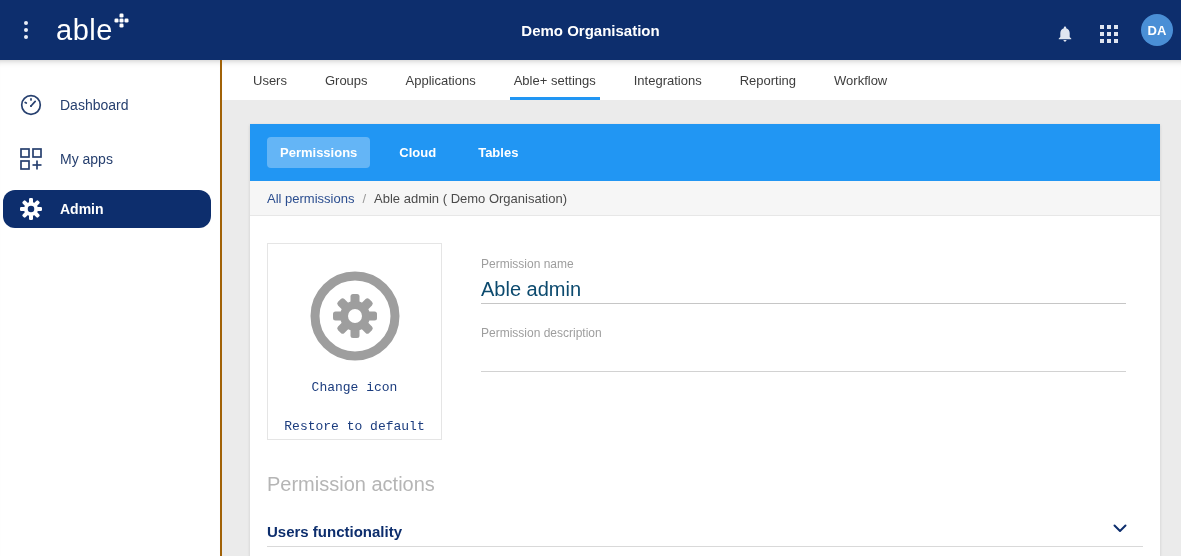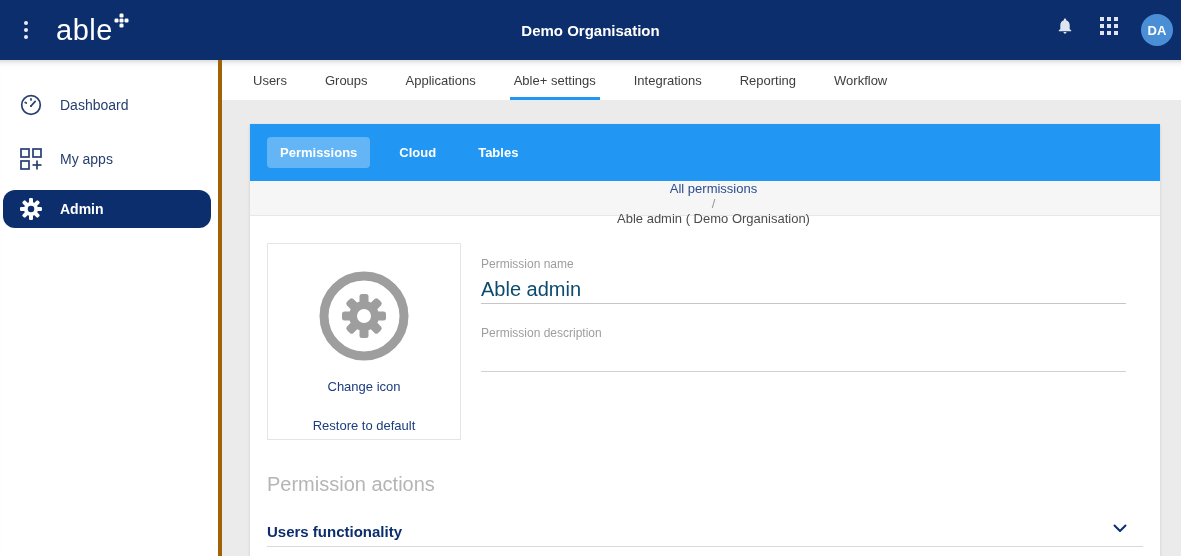--- a/index.html
+++ b/index.html
@@ -10,28 +10,28 @@
   
   .topbar { position:absolute; left:0; top:0; width:1181px; height:60px;
             background:#0d2e6d; display:flex; align-items:center; z-index:30; }
   .kebab { margin-left:20px; display:flex; flex-direction:column; gap:3px; cursor:pointer; padding:4px; }
   .kebab span { width:4px; height:4px; border-radius:50%; background:#e9edf6; display:block; }
   .logo { margin-left:24px; display:flex; align-items:flex-start; color:#fff; }
   .logo .word { font-size:29px; line-height:30px; font-weight:400; letter-spacing:.5px; }
   .logo svg { margin-top:-2px; margin-left:1px; }
   .top-title { position:absolute; left:50%; top:0; transform:translateX(-50%); height:60px;
                display:flex; align-items:center; color:#fff; font-size:15px; font-weight:bold; }
-  .top-right { margin-left:auto; display:flex; align-items:flex-start; gap:20px; margin-right:8px; }
+  .top-right { margin-left:auto; display:flex; align-items:flex-end; gap:20px; margin-right:8px; }
   .icon-btn { width:24px; height:24px; display:flex; align-items:center; justify-content:center; cursor:pointer; }
   .avatar { width:32px; height:32px; border-radius:50%; background:#4a8fd6; color:#fff;
             font-size:13px; font-weight:bold; display:flex; align-items:center; justify-content:center; cursor:pointer; }
 
   
   .sidebar { position:absolute; left:0; top:60px; width:222px; height:496px; background:#fff;
-             border-right:4px solid #a16207; box-shadow:inset 0 7px 7px -7px rgba(0,0,0,.28); z-index:20;padding-left:12px; }
+             border-right:2px solid #a16207; box-shadow:inset 0 7px 7px -7px rgba(0,0,0,.28); z-index:20;padding-left:12px; }
   .side-item { position:absolute; left:0; width:222px; height:44px; display:flex; align-items:center;
                padding-left:19px; gap:17px; color:#27406f; font-size:14px; cursor:pointer; }
   .side-item .lbl { white-space:nowrap; }
   .side-item.active { left:3px; width:208px; height:38px; background:#0d2e6d; border-radius:12px;
                       color:#fff; font-weight:bold; padding-left:16px; }
 
   
   .tabsrow { position:absolute; left:222px; top:60px; width:959px; height:40px; background:#fff;
              display:flex; align-items:stretch; padding-left:27px;
              box-shadow:inset 0 7px 7px -7px rgba(0,0,0,.28); z-index:10; }
@@ -40,27 +40,27 @@
   .tab.active { border-bottom-color:#2196f3; }
 
   
   .card { position:absolute; left:250px; top:124px; width:910px; height:432px; background:#fff;
           box-shadow:0 1px 3px rgba(0,0,0,.14);padding-left:40px; }
   .bluebar { position:absolute; left:0; top:0; width:910px; height:57px; background:#2196f3;
              display:flex; align-items:center; padding-left:17px; gap:16px; }
   .subtab { color:#fff; font-size:13px; font-weight:bold; padding:8px 13px; border-radius:4px; cursor:pointer; }
   .subtab.active { background:rgba(255,255,255,.3); }
   .crumbbar { position:absolute; left:0; top:57px; width:910px; height:35px; background:#f6f6f6;
-              border-bottom:1px solid #e7e7e7; display:flex; align-items:center; padding-left:17px; font-size:13px;flex-direction:column; }
+              border-bottom:1px solid #e7e7e7; display:flex; align-items:center; padding-left:17px; font-size:13px; }
   .crumb-parent { color:#2a4d8f; cursor:pointer; }
   .crumb-sep { color:#999; margin:0 8px; }
   .crumb-current { color:#4b4b4b; }
 
-  .icon-panel { position:absolute; left:17px; top:119px; width:194px; height:197px; background:#fff;
-                border:1px solid #e5e5e5; text-align:center; }
+  .icon-panel { position:absolute; left:17px; top:119px; width:175px; height:197px; background:#fff;
+                border:1px solid #e5e5e5; text-align:center;font-family:Liberation Mono, monospace; }
   .icon-panel svg.gearring { margin-top:25px; }
   .link { color:#1b3c7e; font-size:13px; cursor:pointer; }
   .change-link { margin-top:12px; }
   .restore-link { margin-top:24px; }
 
   .field-label { position:absolute; left:231px; font-size:12px; color:#9e9e9e; }
   .name-label { top:133px; }
   .name-input { position:absolute; left:231px; top:152px; width:645px; height:28px; border:none;
                 border-bottom:1px solid #c6c6c6; font-family:inherit; font-size:20px; color:#0c4a6e;
                 background:transparent; outline:none; padding:0; }

